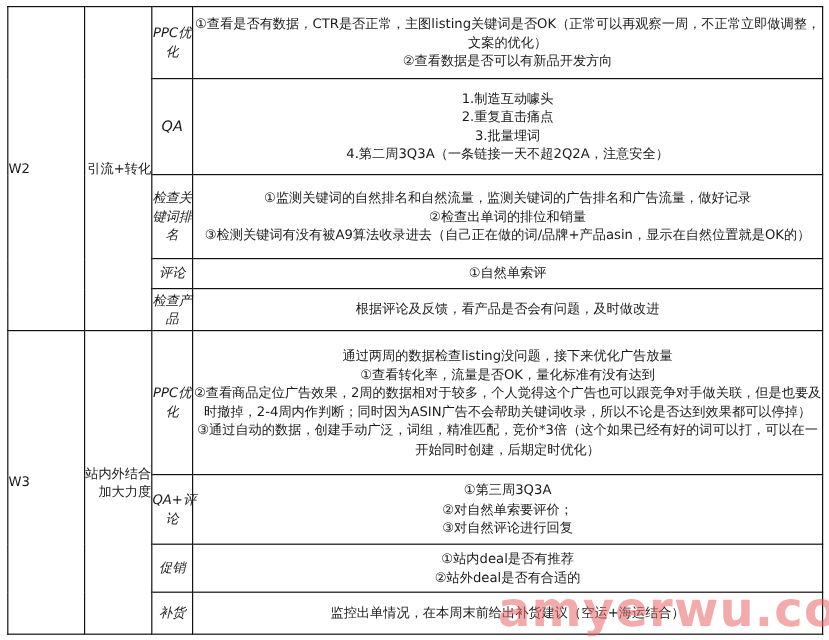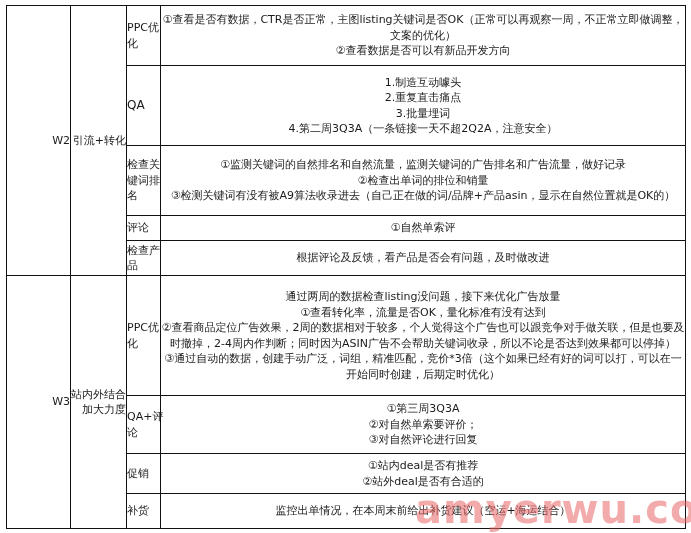--- a/index.html
+++ b/index.html
@@ -1,23 +1,23 @@
 <!DOCTYPE html>
 <html><head>
 <meta charset="utf-8">
 <style>
   html, body { margin:0; padding:0; background:#ffffff; }
   body { width:691px; height:533px; position:relative; overflow:hidden;
          font-family:"DejaVu Sans", sans-serif; color:#1a1a1a; }
   table.plan { position:absolute; left:6px; top:5px; border-collapse:collapse;
                width:680px; table-layout:fixed; }
   table.plan td { border:1.5px solid #111; padding:0; vertical-align:middle; font-size:11px; line-height:15.5px; }
-  td.week { text-align:right; font-size:12px; }
+  td.week { text-align:left; font-size:12px; }
   td.theme { text-align:right; padding:0 4px; }
-  td.cat { padding:0 1px; }
+  td.cat { text-align:center; padding:0 1px;font-style:italic; }
   td.body { padding:1px 3px; text-align:center; }
   td.body div { white-space:normal; }
   .watermark { position:absolute; left:415px; top:486px; font-size:40px; font-weight:bold;
                color:rgba(232,100,100,0.55); letter-spacing:1px; font-family:"DejaVu Sans", sans-serif; pointer-events:none; }
 </style>
 </head>
 <body>
 
 <table class="plan">
   <colgroup>

